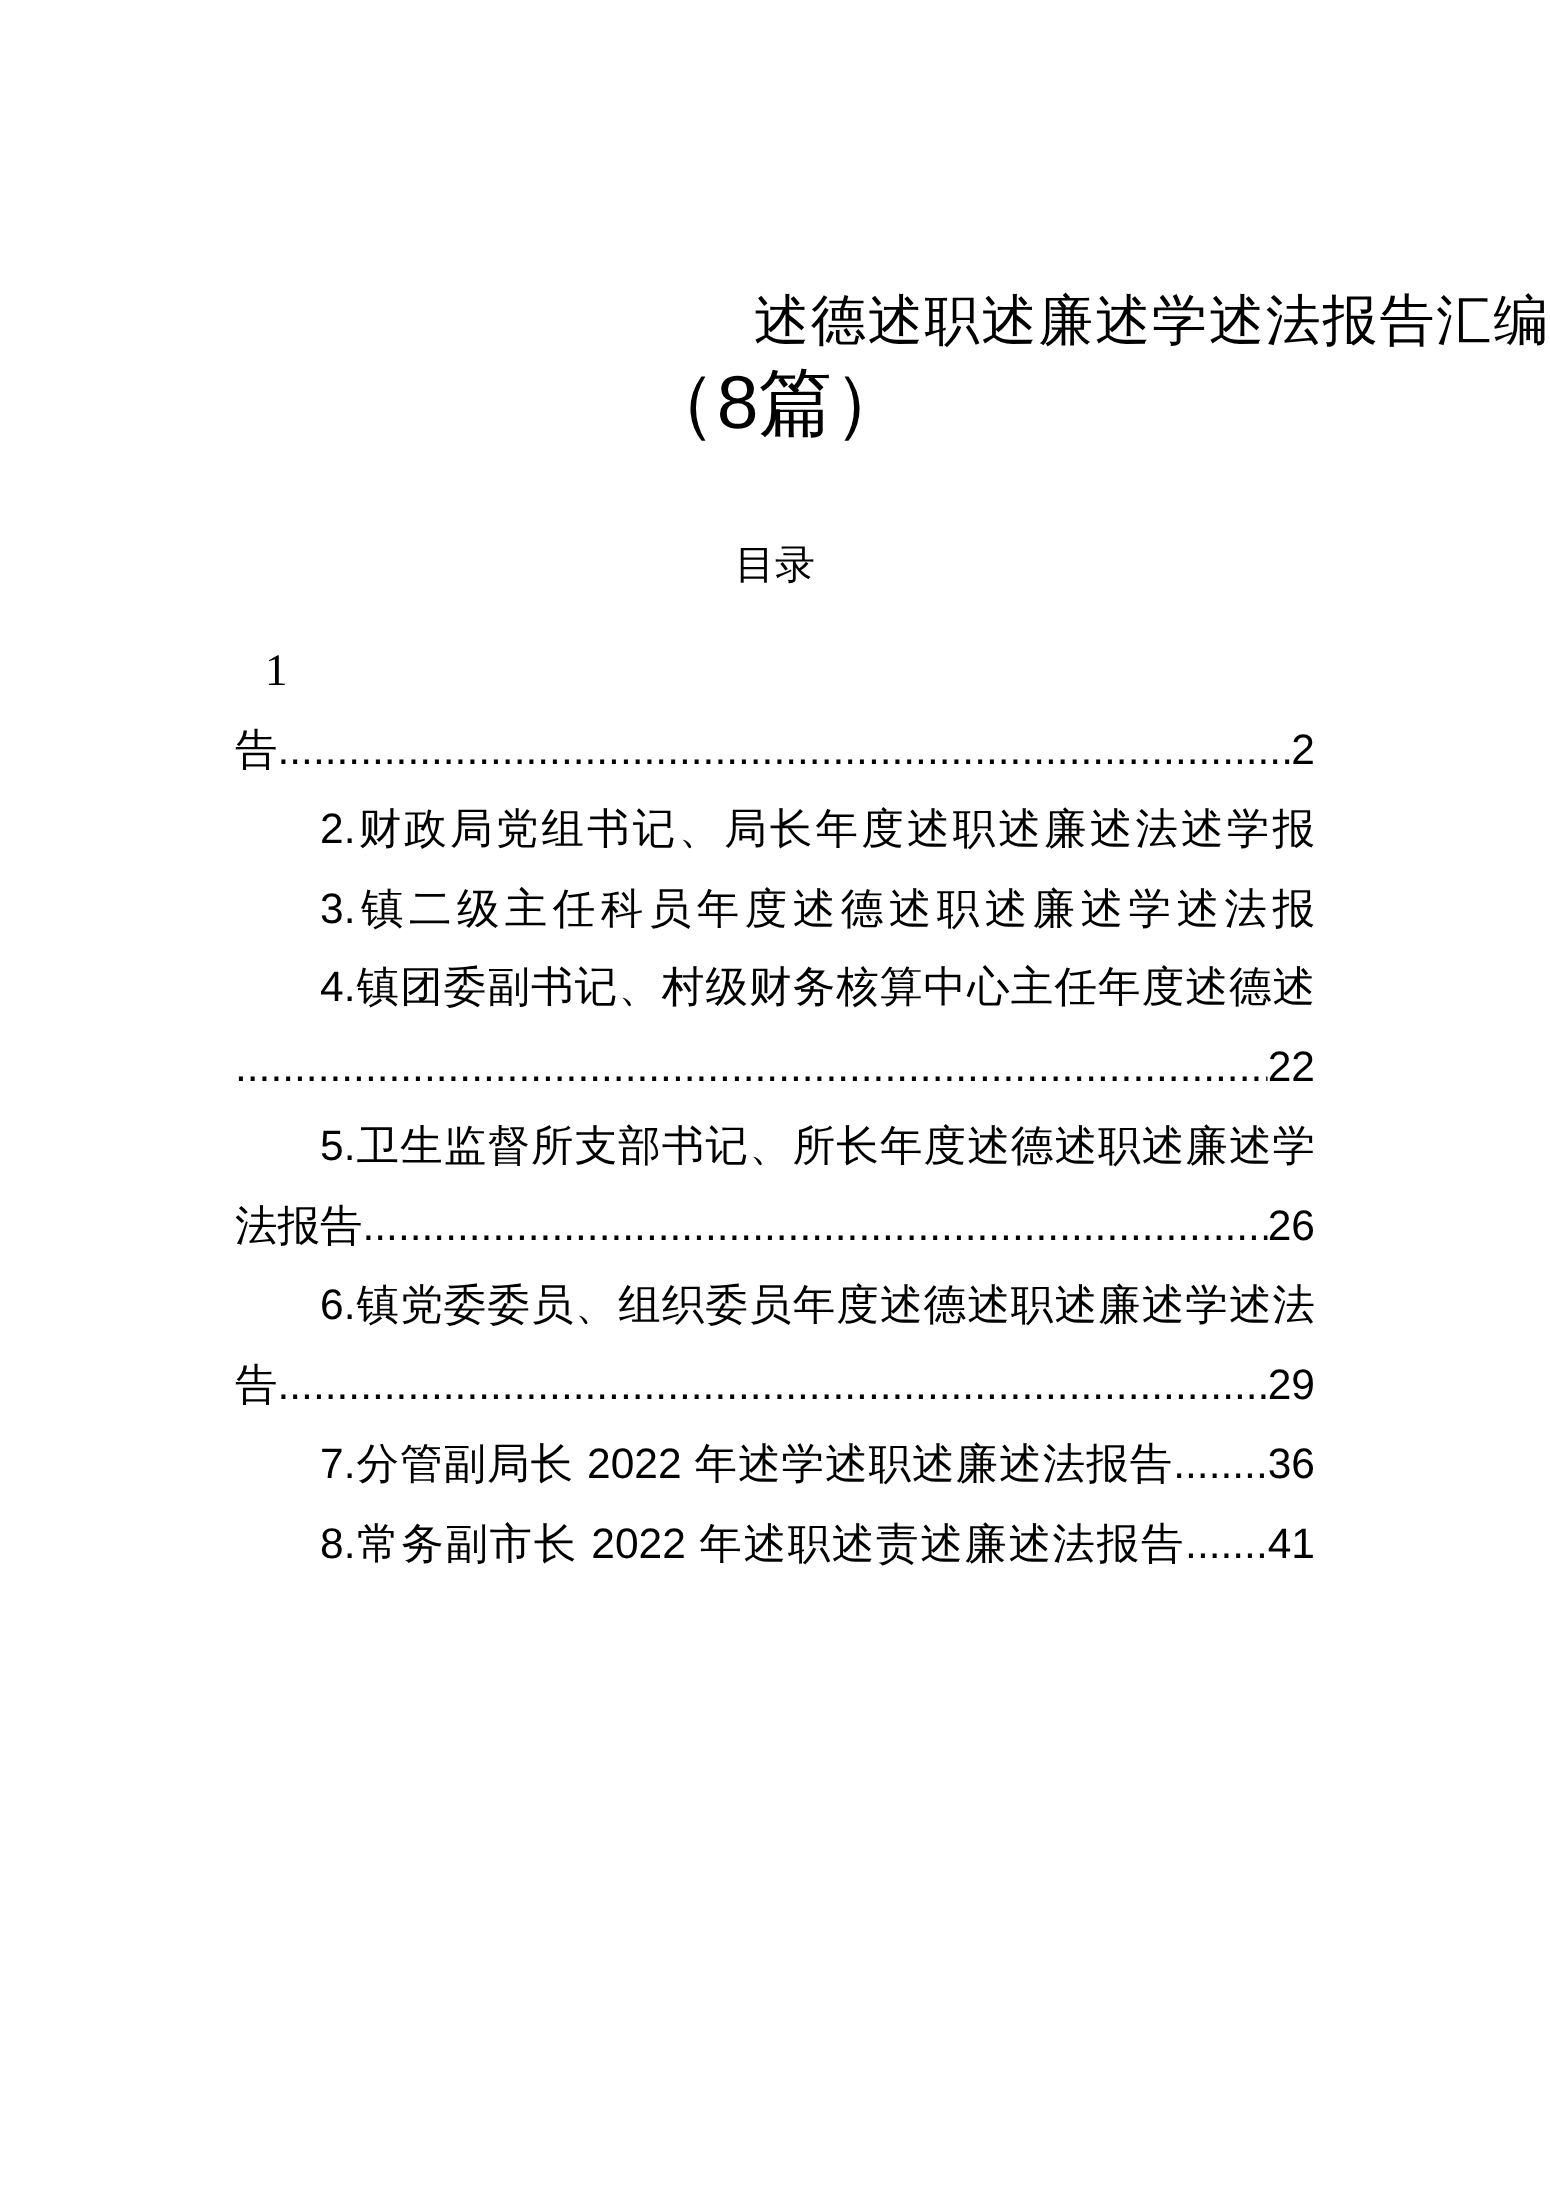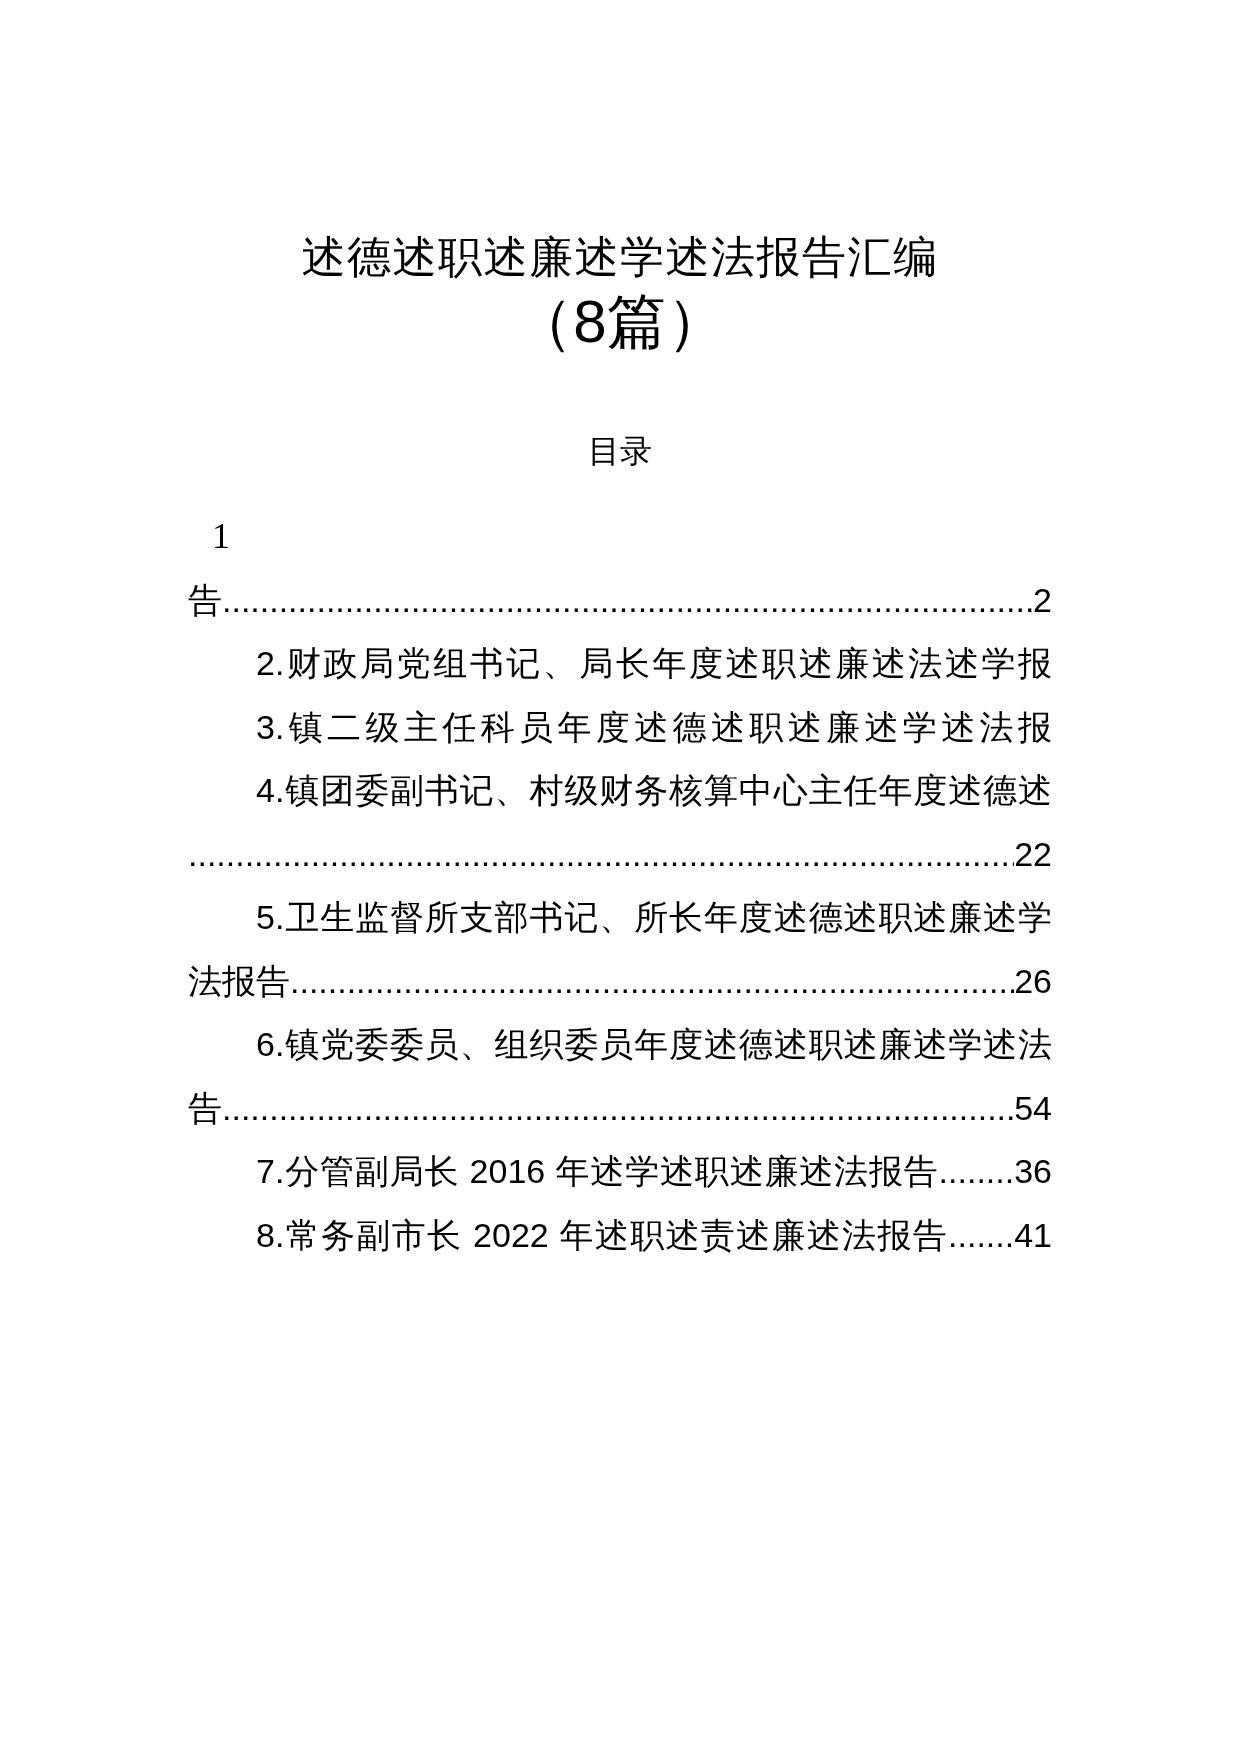--- a/index.html
+++ b/index.html
@@ -16,21 +16,21 @@
     color: #000000;
     font-family: "Liberation Sans", sans-serif;
     overflow: hidden;
   }
   .doc-title {
     position: absolute;
     top: 232px;
     left: 0;
     width: 100%;
     margin: 0;
-    text-align: center;
+    text-align: right;
     font-size: 44px;
     font-weight: 400;
     letter-spacing: 1.5px;
     line-height: 50px;
     white-space: nowrap;
   }
   .doc-subtitle {
     position: absolute;
     top: 297px;
     left: 0;
@@ -134,22 +134,22 @@
       <span class="entry-text">法报告</span>
       <span class="leader">........................................................................................................................................</span>
       <span class="pgnum">26</span>
     </div>
 
     <div class="line just indent">6.镇党委委员、组织委员年度述德述职述廉述学述法报</div>
 
     <div class="line leaderline">
       <span class="entry-text">告</span>
       <span class="leader">........................................................................................................................................</span>
-      <span class="pgnum">54</span>
+      <span class="pgnum">29</span>
     </div>
 
-    <div class="line just indent">7.分管副局长 2016 年述学述职述廉述法报告........36</div>
+    <div class="line just indent">7.分管副局长 2022 年述学述职述廉述法报告........36</div>
 
     <div class="line just indent">8.常务副市长 2022 年述职述责述廉述法报告.......41</div>
 
   </div>
 
 </div>
 
 </body></html>

